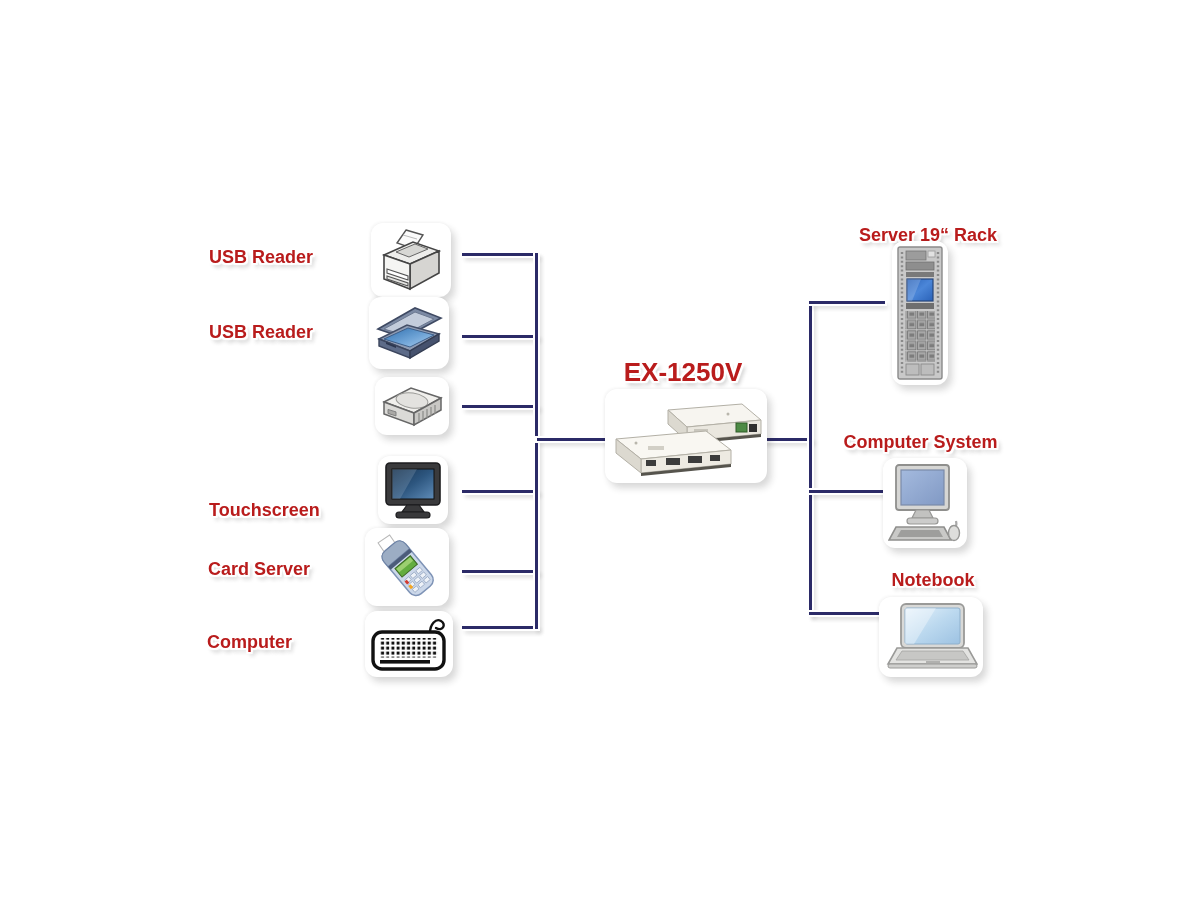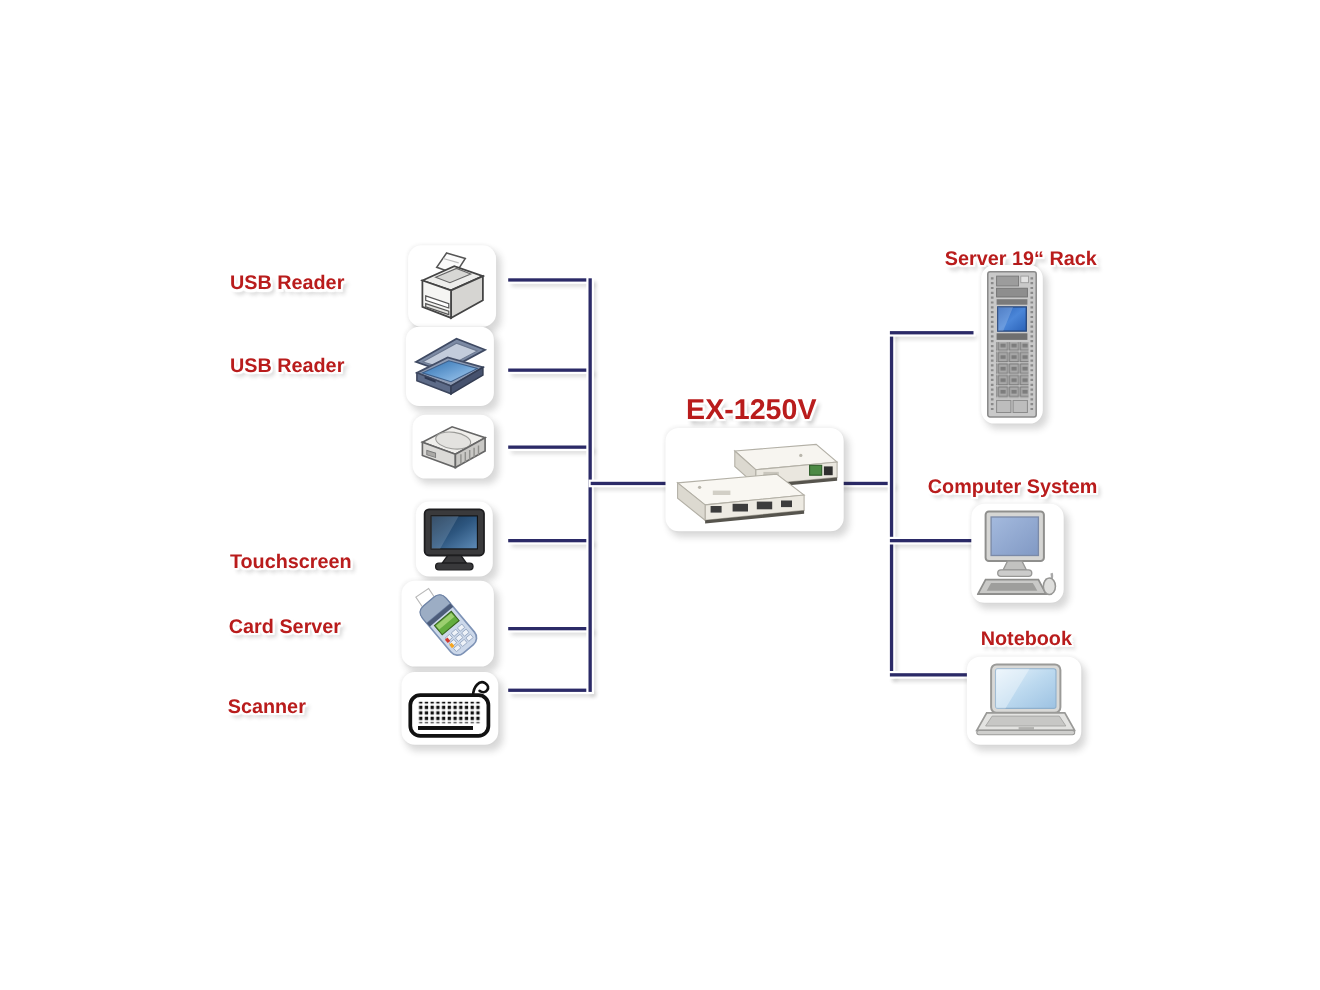--- a/index.html
+++ b/index.html
@@ -42,21 +42,21 @@
   <div class="ln h" style="left:753px;top:438px;width:59px;"></div>
   <div class="ln v" style="left:809px;top:301px;height:314px;"></div>
   <div class="ln h" style="left:809px;top:301px;width:76px;"></div>
   <div class="ln h" style="left:809px;top:490px;width:76px;"></div>
   <div class="ln h" style="left:809px;top:612px;width:76px;"></div>
 
   <div class="lbl" style="left:209px;top:247px;">USB Reader</div>
   <div class="lbl" style="left:209px;top:322px;">USB Reader</div>
   <div class="lbl" style="left:209px;top:500px;">Touchscreen</div>
   <div class="lbl" style="left:208px;top:559px;">Card Server</div>
-  <div class="lbl" style="left:207px;top:632px;">Scanner</div>
+  <div class="lbl" style="left:207px;top:632px;">Computer</div>
 
   <div class="lbl center hub-lbl" style="left:598px;top:362px;width:170px;">EX-1250V</div>
   <div class="lbl center" style="left:838px;top:225px;width:180px;">Server 19“ Rack</div>
   <div class="lbl center" style="left:828px;top:432px;width:185px;text-align:center;">Computer System</div>
   <div class="lbl center" style="left:853px;top:570px;width:160px;">Notebook</div>
 
   <div class="sticker" style="left:371px;top:223px;">
     <svg width="70" height="64" viewBox="0 0 70 64">
       <polygon points="30,2 47,7 38,21 21,15" fill="#fbfbfb" stroke="#555" stroke-width="1.4"></polygon>
       <line x1="27" y1="7" x2="41" y2="11" stroke="#bbb" stroke-width="1"></line>

